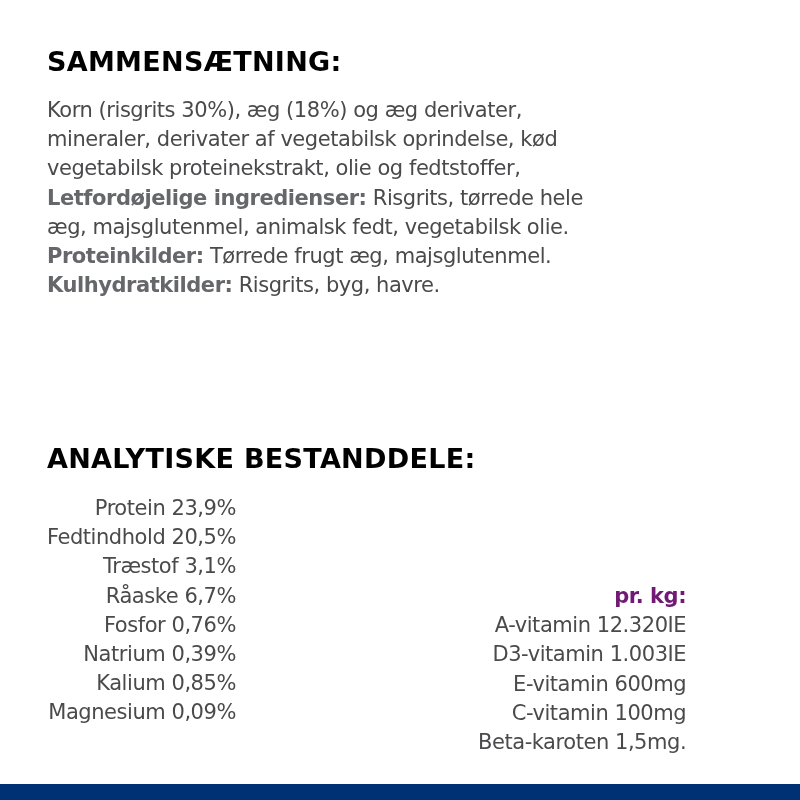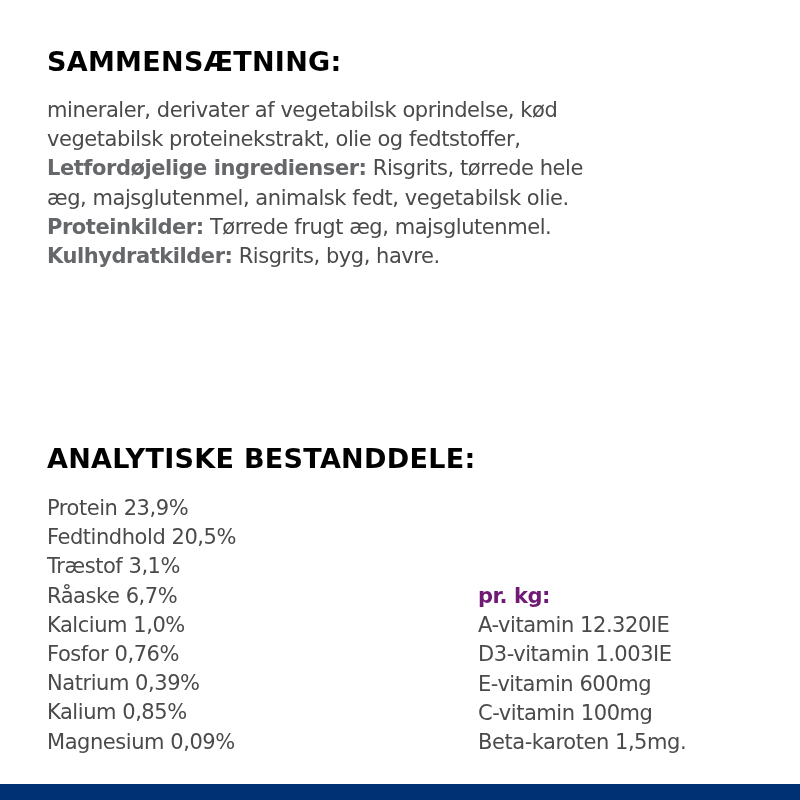--- a/index.html
+++ b/index.html
@@ -50,20 +50,21 @@
     .analysis-col {
       position: absolute;
       color: #4a4a4c;
       font-family: "DejaVu Sans", sans-serif;
       font-size: 21px;
       line-height: 29.2px;
       letter-spacing: -0.45px;
       margin: 0;
       padding: 0;
       list-style: none;
+      text-align: right;
     }
     .analysis-col li { white-space: nowrap; }
     #analysis-left { left: 47px; top: 494px; }
     #analysis-right { left: 478px; top: 582px; }
     .per-kg {
       font-weight: bold;
       color: #701a75;
     }
 
     .bottom-bar {
@@ -74,36 +75,36 @@
       height: 16px;
       background: #003174;
     }
   </style>
 </head>
 <body>
 
 <h1 id="h-comp" class="heading">SAMMENSÆTNING:</h1>
 
 <div id="composition" class="body-text">
+  <span class="line">Korn (risgrits 30%), æg (18%) og æg derivater,</span>
   <span class="line">mineraler, derivater af vegetabilsk oprindelse, kød</span>
   <span class="line">vegetabilsk proteinekstrakt, olie og fedtstoffer,</span>
   <span class="line"><span class="bold-label">Letfordøjelige ingredienser:</span><span> Risgrits, tørrede hele</span></span>
   <span class="line">æg, majsglutenmel, animalsk fedt, vegetabilsk olie.</span>
   <span class="line"><span class="bold-label">Proteinkilder:</span><span> Tørrede frugt æg, majsglutenmel.</span></span>
   <span class="line"><span class="bold-label">Kulhydratkilder:</span><span> Risgrits, byg, havre.</span></span>
 </div>
 
 <h1 id="h-anal" class="heading">ANALYTISKE BESTANDDELE:</h1>
 
 <ul id="analysis-left" class="analysis-col">
   <li>Protein 23,9%</li>
   <li>Fedtindhold 20,5%</li>
   <li>Træstof 3,1%</li>
   <li>Råaske 6,7%</li>
-  <li>Kalcium 1,0%</li>
   <li>Fosfor 0,76%</li>
   <li>Natrium 0,39%</li>
   <li>Kalium 0,85%</li>
   <li>Magnesium 0,09%</li>
 </ul>
 
 <ul id="analysis-right" class="analysis-col">
   <li class="per-kg">pr. kg:</li>
   <li>A-vitamin 12.320IE</li>
   <li>D3-vitamin 1.003IE</li>

